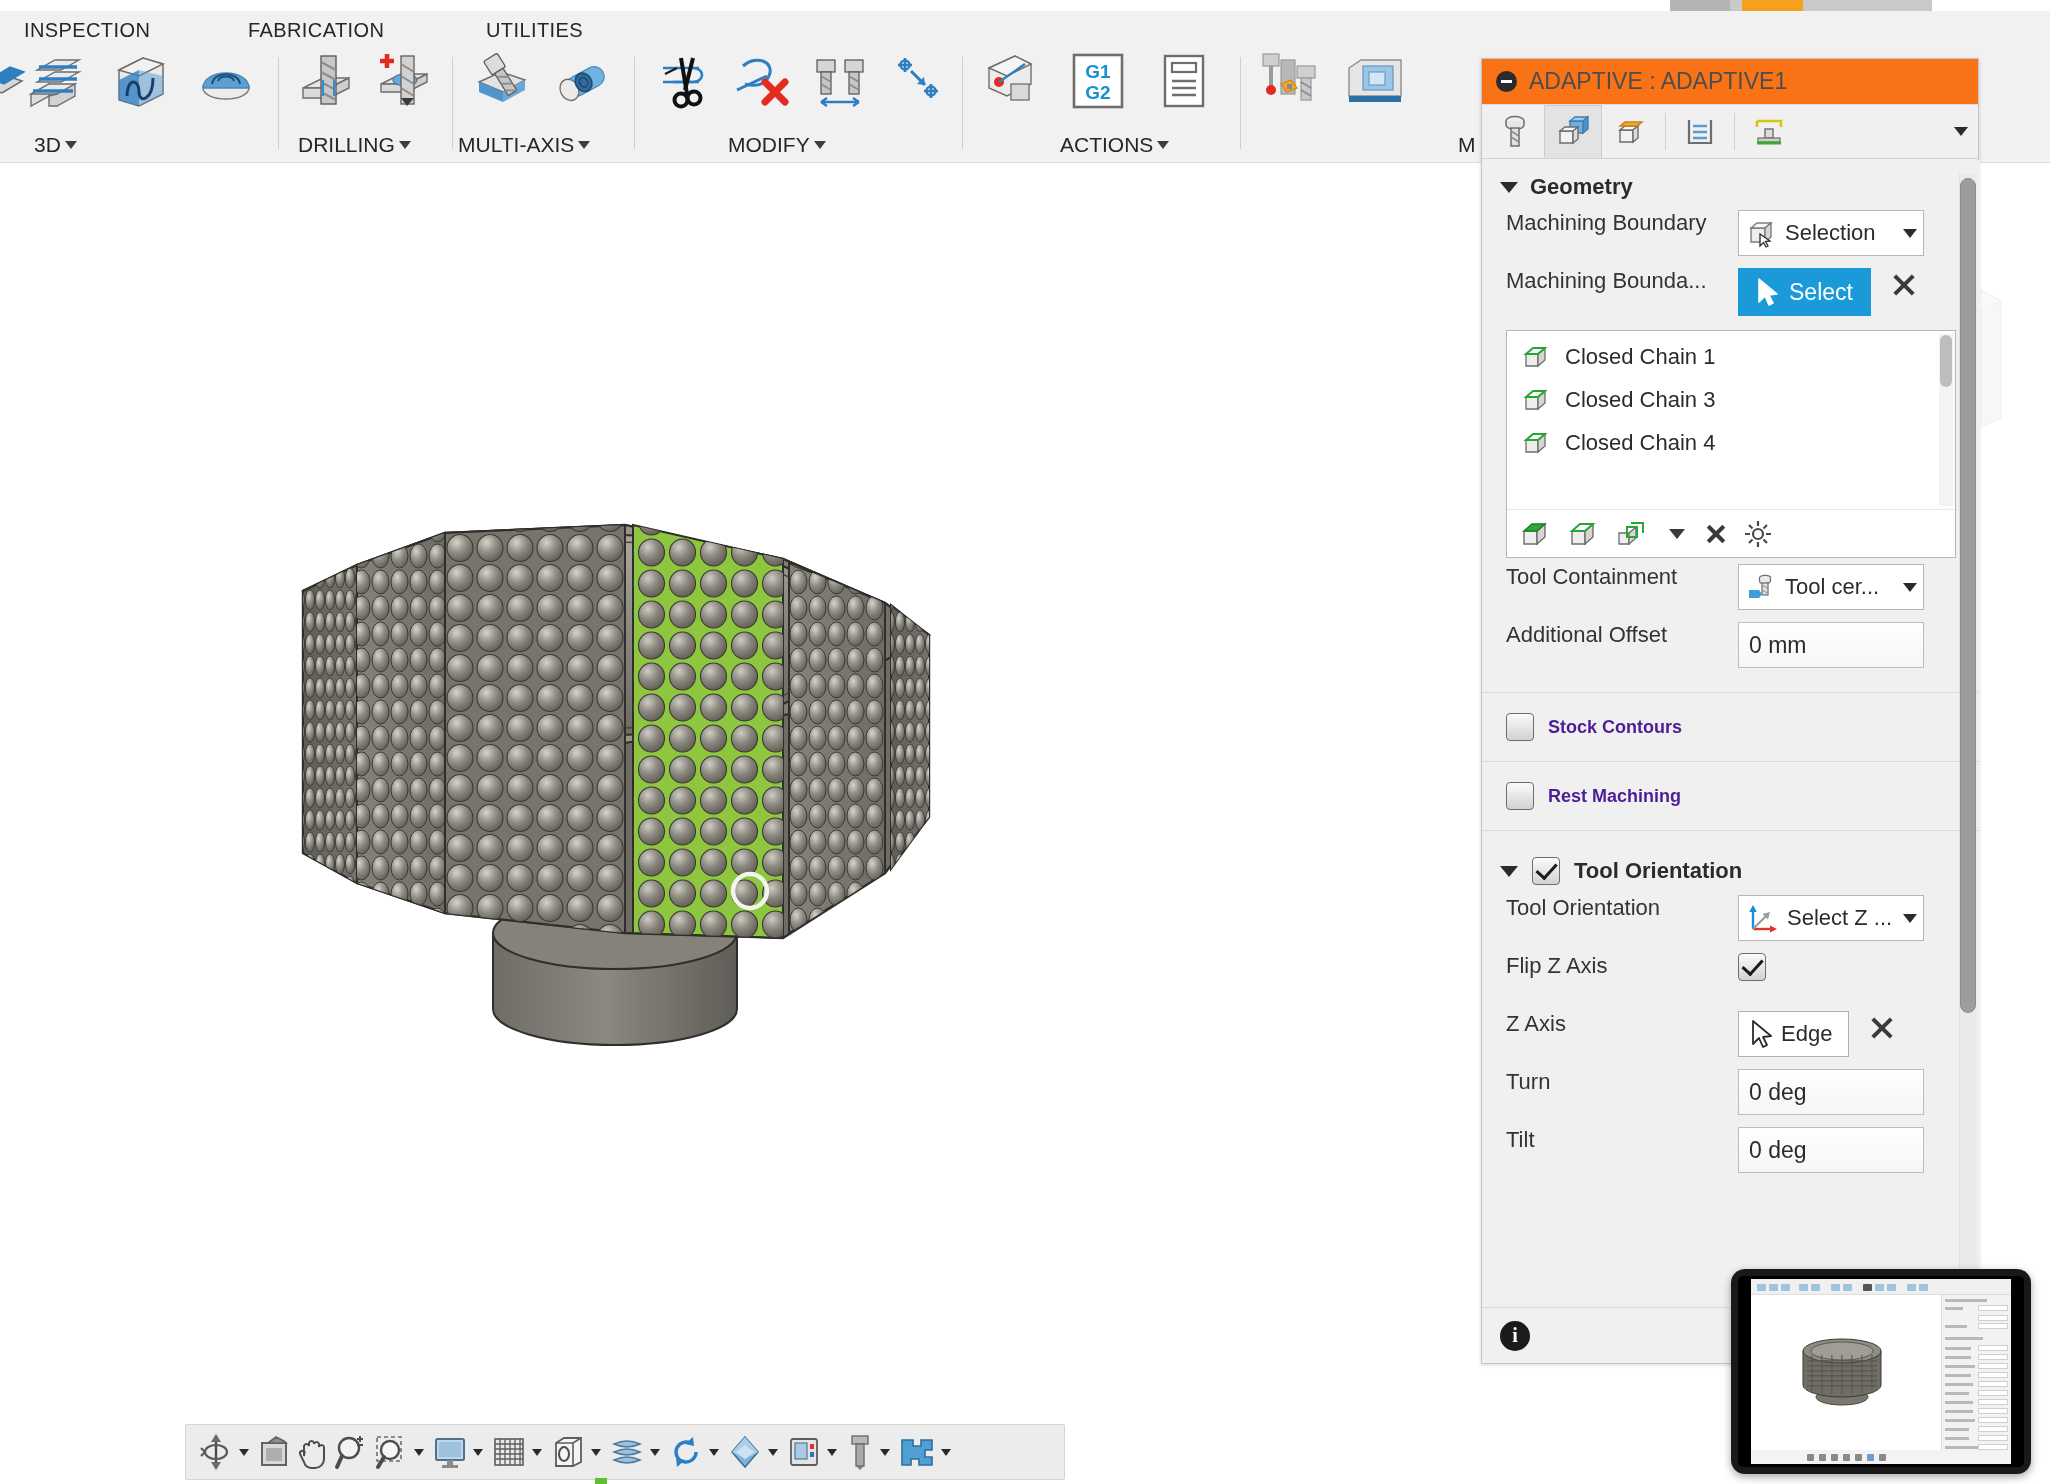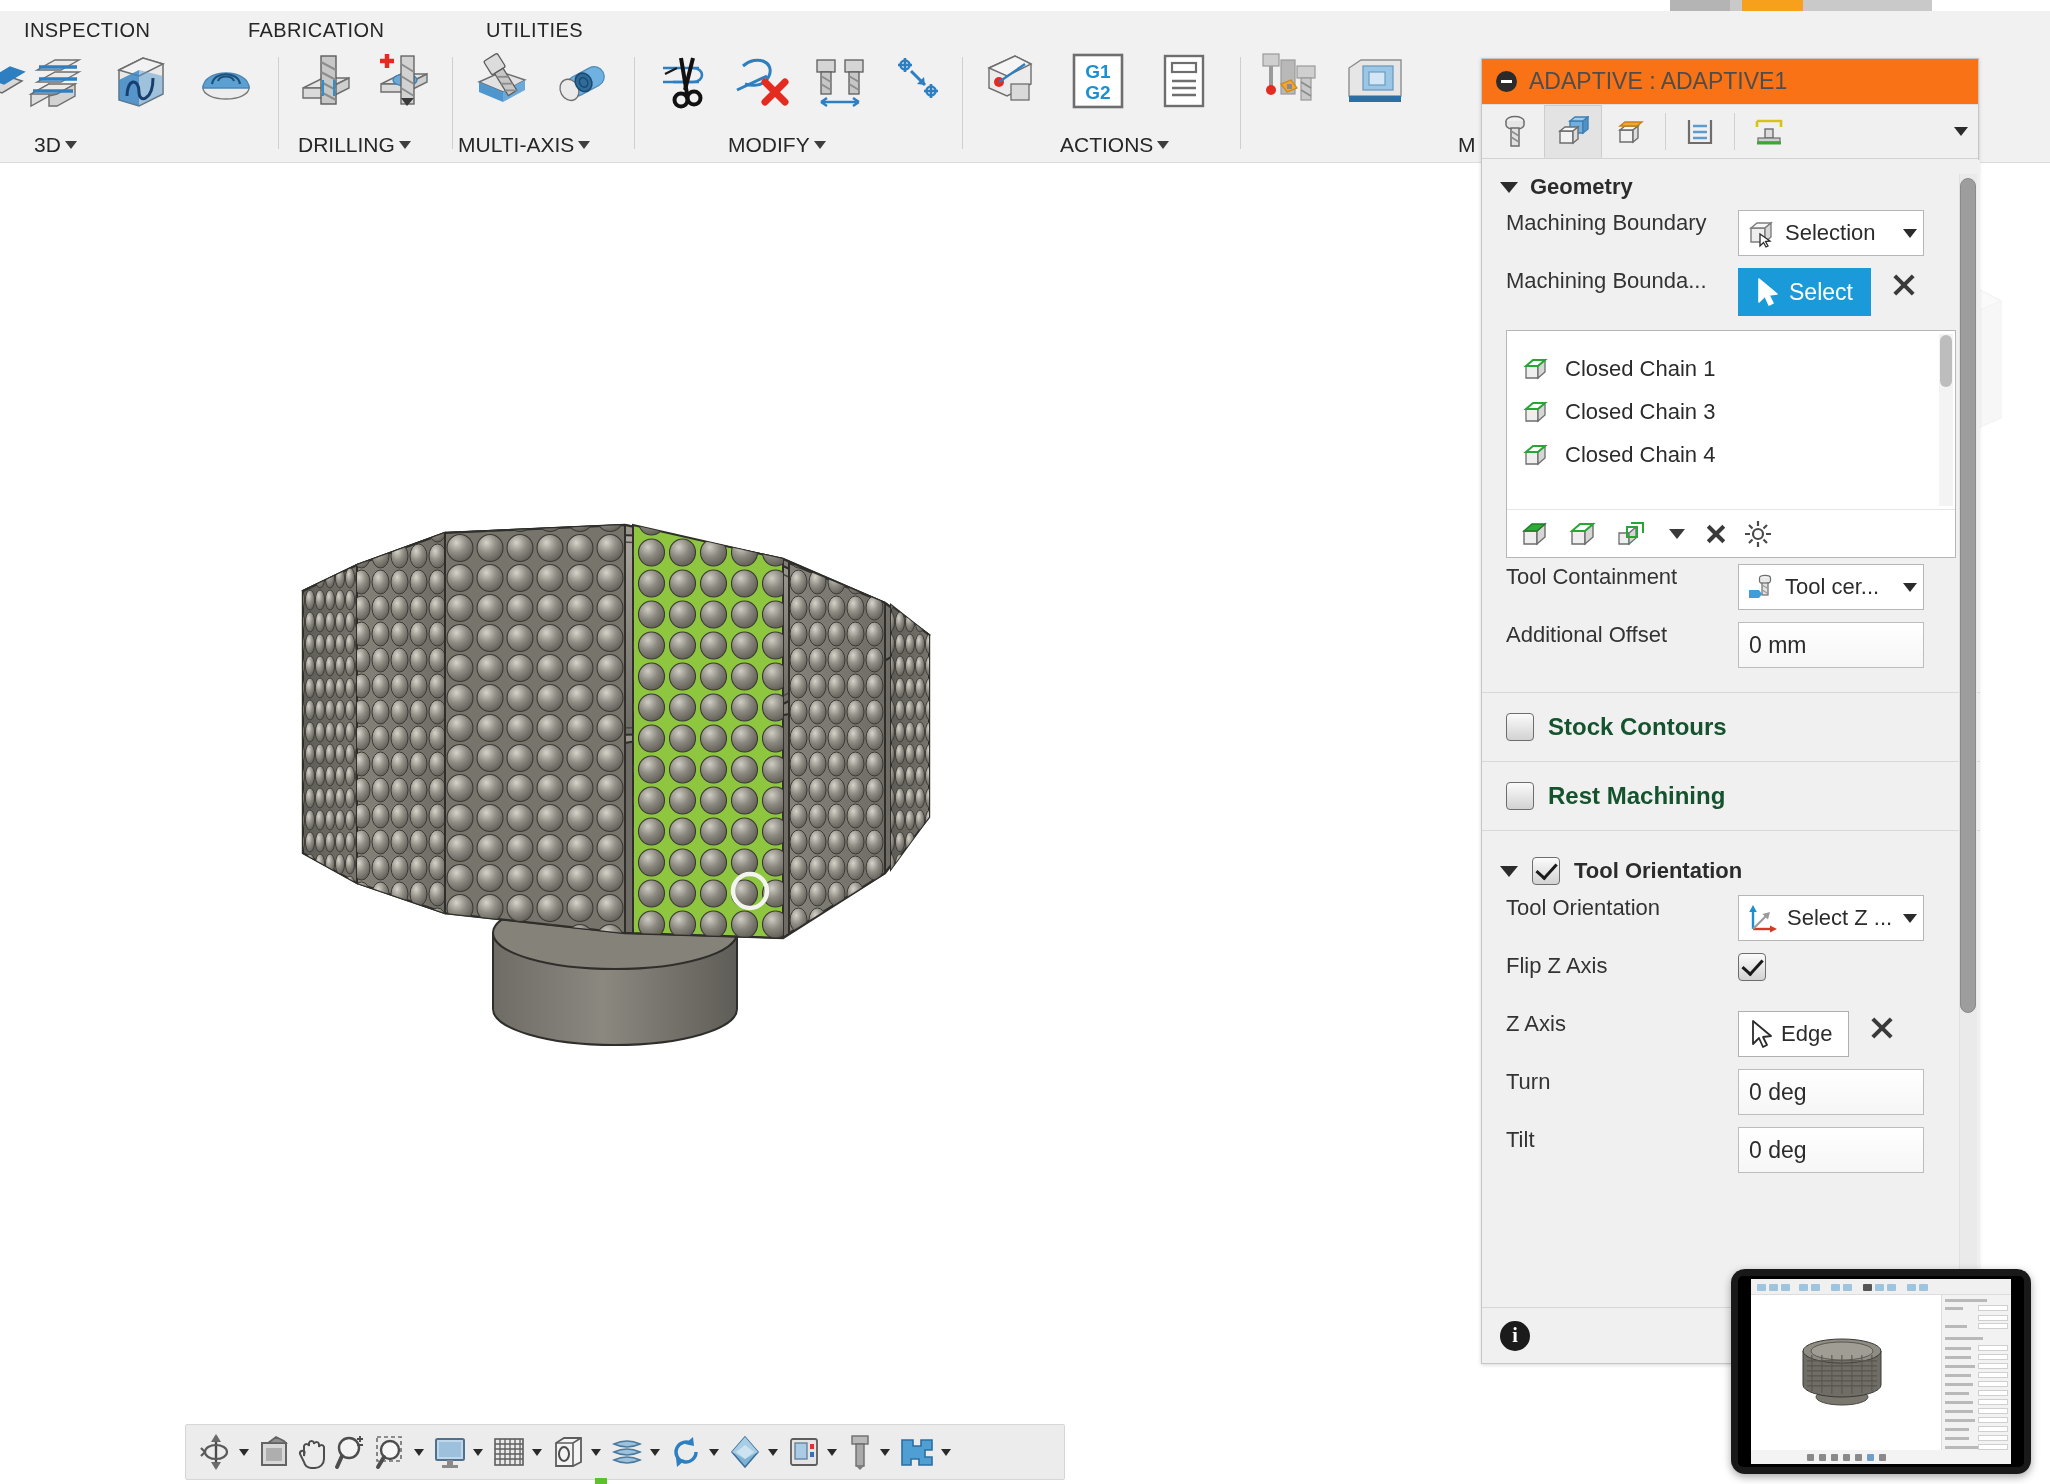--- a/index.html
+++ b/index.html
@@ -97,21 +97,21 @@
     align-items:center; padding:0 16px 0 10px; gap:6px; }
   .plain-btn-text{ font-size:22px; color:#2b2b2b; }
 
   .xbtn{ width:34px; height:34px; margin-left:16px; position:relative; }
   .xbtn:before,.xbtn:after{ content:""; position:absolute; left:4px; top:15px;
     width:26px; height:4px; background:#3a3a3a; }
   .xbtn:before{ transform:rotate(45deg); } .xbtn:after{ transform:rotate(-45deg); }
 
   .listbox{ position:relative; margin:4px 24px 0 24px; background:#fff;
     border:1px solid #b6b6b6; height:228px; }
-  .lb-items{ position:relative; height:178px; padding-top:16px; }
+  .lb-items{ position:relative; height:178px; padding-top:4px; }
   .lb-item{ display:flex; align-items:center; gap:12px; height:43px; padding-left:16px; }
   .lb-text{ font-size:22px; color:#2b2b2b; }
   .lb-scroll{ position:absolute; right:2px; top:3px; width:14px; height:172px; background:#f3f3f3; }
   .lb-thumb{ position:absolute; right:3px; top:4px; width:12px; height:52px; background:#bdbdbd;
     border-radius:6px; }
   .lb-toolbar{ position:absolute; left:0; bottom:0; width:100%; height:48px;
     display:flex; align-items:center; gap:14px; padding-left:14px; border-top:1px solid #e6e6e6;}
   .lb-tb-caret{ width:0;height:0;border-left:8px solid transparent;border-right:8px solid transparent;
     border-top:10px solid #3a3a3a; margin:0 4px; }
   .lb-x{ width:26px; height:26px; position:relative; }
@@ -120,21 +120,21 @@
   .lb-x:before{ transform:rotate(45deg); } .lb-x:after{ transform:rotate(-45deg); }
 
   .divider{ height:1px; background:#d9d9d9; margin:12px 0; }
 
   .chk-row{ display:flex; align-items:center; gap:14px; padding-left:24px; height:44px; }
   .chk{ width:28px; height:28px; border:1px solid #6d6d6d; border-radius:4px;
     background:linear-gradient(#fbfbfb,#d2d2d2); display:flex; align-items:center;
     justify-content:center; flex:none; }
   .chk.on:after{ content:""; width:9px; height:17px; border:solid #1a1a1a;
     border-width:0 3.5px 3.5px 0; transform:rotate(42deg) translate(-1px,-2px); }
-  .chk-label{ font-size:24px; font-weight:bold; color:#14532d; }
+  .chk-label{ font-size:18px; font-weight:bold; color:#4c1d95; }
 
   .txtfield{ height:46px; width:186px; background:linear-gradient(#ffffff,#f6f6f6);
     border:1px solid #bdbdbd; display:flex; align-items:center; padding-left:10px; }
   .txtfield span{ font-size:23px; color:#2b2b2b; }
 
   .dlg-footer{ position:absolute; left:0; bottom:0; width:498px; height:56px;
     background:#f0f0f0; border-top:1px solid #d6d6d6; display:flex; align-items:center;
     padding:0 18px; }
   .info-icon{ width:30px; height:30px; border-radius:50%; background:#1b1b1b; color:#fff;
     font-size:20px; font-weight:bold; display:flex; align-items:center; justify-content:center;

